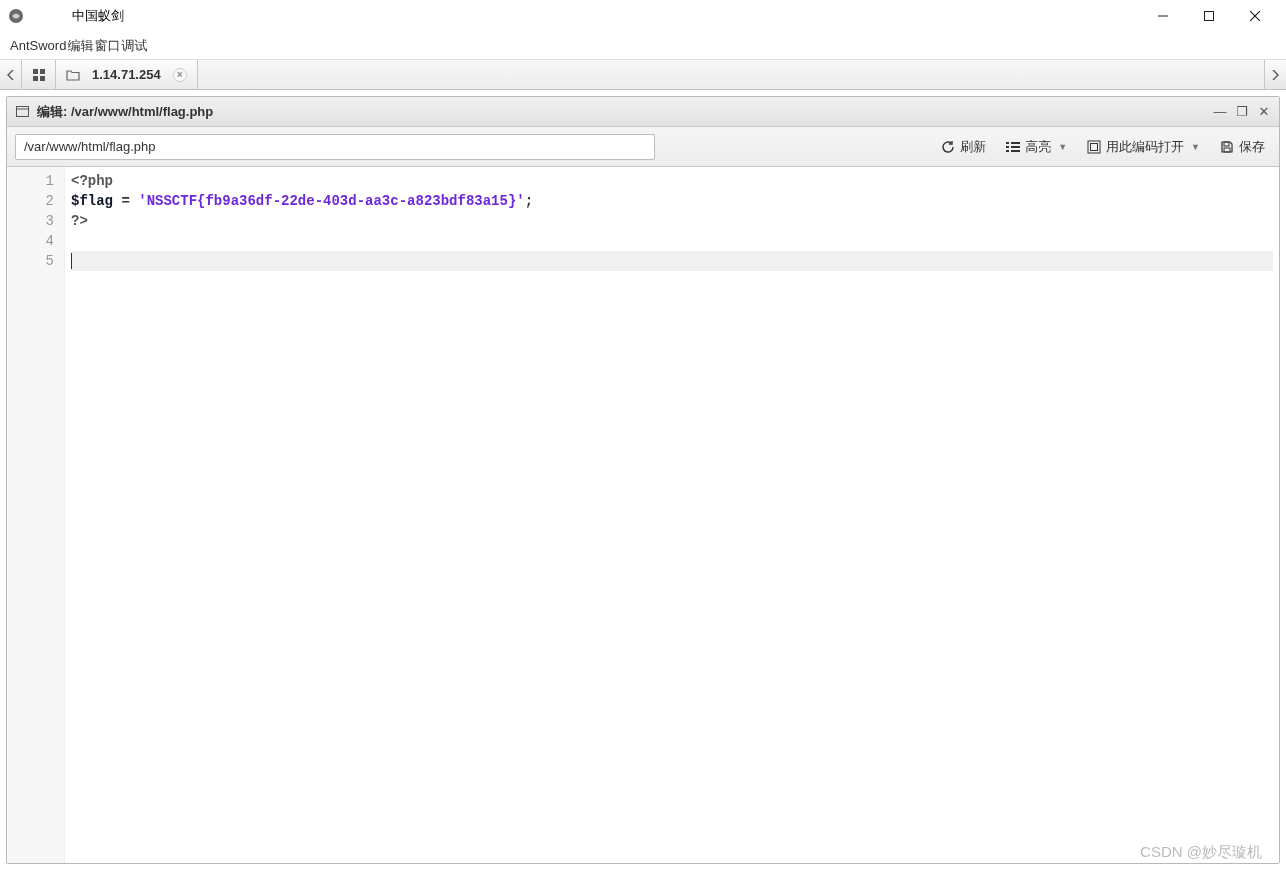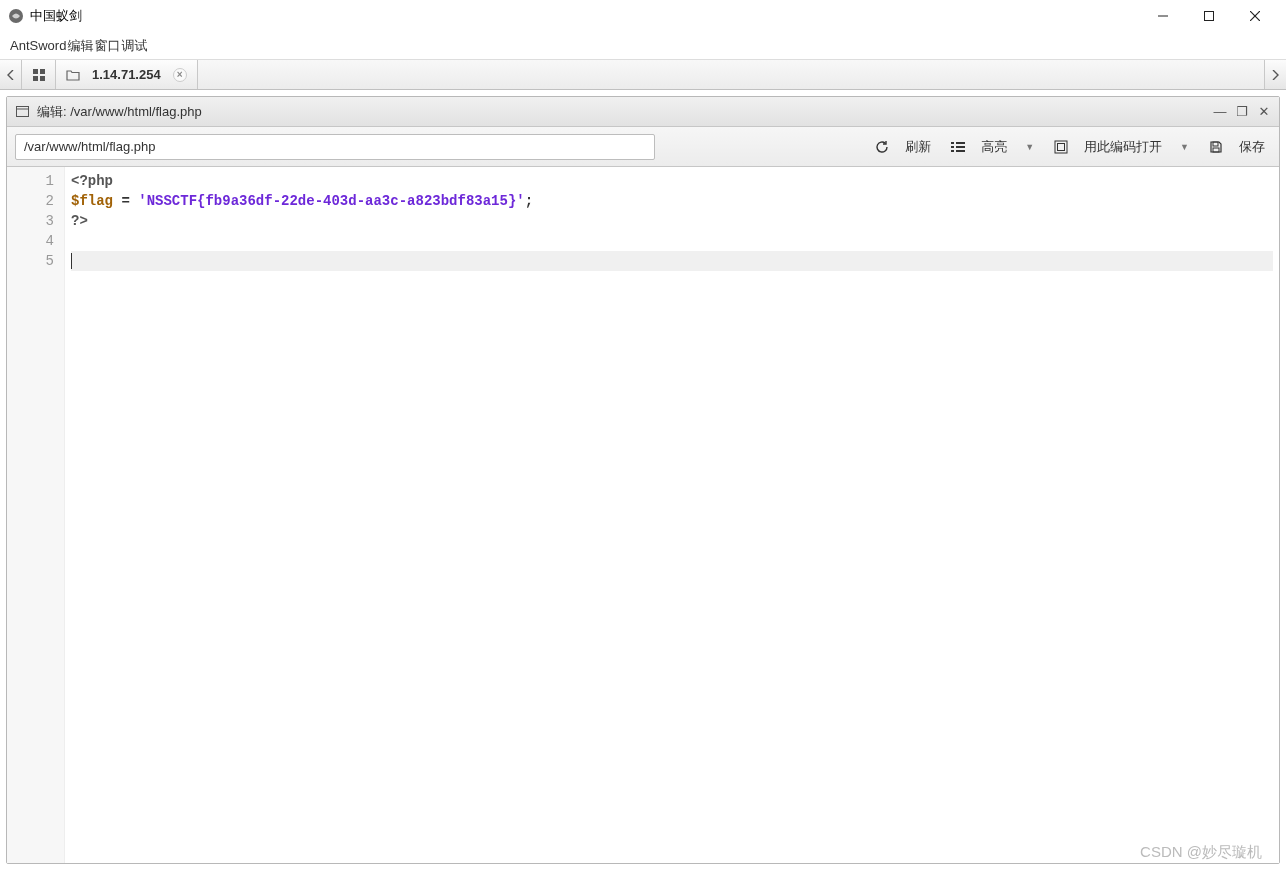--- a/index.html
+++ b/index.html
@@ -1,49 +1,49 @@
 <!DOCTYPE html>
 <html><head>
 <meta charset="utf-8">
 <style>
 * { box-sizing: border-box; margin: 0; padding: 0; }
 body { font-family: "Microsoft YaHei", "Segoe UI", Arial, sans-serif; font-size: 13px; background: #fff; color: #333; width: 1286px; height: 870px; overflow: hidden; position: relative; }
-.titlebar { height: 32px; display: flex; align-items: center; padding: 0 8px; background: #fff; }
+.titlebar { height: 32px; display: flex; align-items: center; padding: 0 8px; background: #fff; gap: 42px; }
 .titlebar .app-icon { width: 16px; height: 16px; margin-right: 6px; display:flex; align-items:center; justify-content:center; }
 .titlebar .title { flex: 1; font-size: 13px; color: #000; }
 .winbtns { display: flex; gap: 0; }
 .winbtn { width: 46px; height: 32px; display: flex; align-items: center; justify-content: center; cursor: pointer; }
 .menubar { height: 28px; display: flex; align-items: center; padding: 0 10px; gap: 1px; background: #fff; border-bottom: 1px solid #ddd; }
 .menuitem { cursor: pointer; color: #333; font-size: 13px; }
 .menuitem:first-child { font-weight: 400; }
 .tabbar { height: 30px; background: linear-gradient(#f8f8f8,#ececec); border-bottom: 1px solid #c0c0c0; display: flex; align-items: stretch; padding: 0; }
 .tab-scroll-btn { width: 22px; display: flex; align-items:center; justify-content:center; border-right: 1px solid #c8c8c8; background: linear-gradient(#fcfcfc,#e6e6e6); cursor:pointer; }
 .tab-scroll-btn.right { border-right:none; border-left:1px solid #c8c8c8; margin-left:auto; }
 .tabgrid { width: 34px; display:flex; align-items:center; justify-content:center; border-right:1px solid #c8c8c8; background:linear-gradient(#fcfcfc,#e6e6e6); cursor:pointer; }
 .tab { display:flex; align-items:center; gap:12px; padding: 0 10px; border-right:1px solid #c8c8c8; background: linear-gradient(#fdfdfd,#eaeaea); cursor:pointer; font-weight:bold; color:#333; }
 .tab .close-mini { width:14px; height:14px; border-radius:50%; display:flex; align-items:center; justify-content:center; font-size:10px; color:#888; border:1px solid #ccc; background:#fafafa; }
 .panel { margin: 6px; border: 1px solid #b8b8b8; background: #fff; border-radius:2px; height: calc(870px - 32px - 28px - 30px - 12px); display:flex; flex-direction:column; }
 .panel-header { height: 30px; background: linear-gradient(#f0f0f0,#e2e2e2); border-bottom:1px solid #c6c6c6; display:flex; align-items:center; padding:0 8px; gap:8px; }
 .panel-header .ph-icon { width:14px; height:14px; display:flex; align-items:center; justify-content:center; }
-.panel-header .ph-title { font-weight:normal; color:#333; flex:1; }
+.panel-header .ph-title { font-weight:bold; color:#333; flex:1; }
 .panel-header .ph-ctrl { display:flex; gap:8px; }
 .panel-header .ph-btn { cursor:pointer; color:#555; font-size:13px; width:14px; text-align:center; }
 .toolbar { height: 40px; background: linear-gradient(#f6f6f6,#ececec); border-bottom:1px solid #c6c6c6; display:flex; align-items:center; padding: 6px 8px; gap:8px; }
 .path-input { flex: 0 0 640px; height: 26px; border:1px solid #bdbdbd; border-radius:2px; padding: 0 8px; font-size:13px; background:#fff; color:#333; }
 .toolbar-spacer { flex:1; }
-.tb-btn { display:flex; align-items:center; gap:16px; padding: 3px 6px; cursor:pointer; color:#333; font-size:13px; border-radius:2px; }
+.tb-btn { display:flex; align-items:center; gap:5px; padding: 3px 6px; cursor:pointer; color:#333; font-size:13px; border-radius:2px; }
 .tb-caret { font-size:9px; color:#777; margin-left:2px; }
 .editor { flex:1; display:flex; font-family: Consolas, "Courier New", monospace; font-size:14px; line-height:20px; overflow:hidden; background:#fff; }
 .gutter { width: 58px; background:#f7f7f7; color:#999; text-align:right; padding: 4px 10px 4px 0; user-select:none; border-right:1px solid #eee; }
 .gutter div { height:20px; }
 .code { flex:1; padding:4px 6px; position:relative;font-weight:bold; }
 .code-line { height:20px; white-space:pre; }
 .code-line.active { background:#f0f0f0; }
 .tok-tag { color:#555; }
-.tok-var { color:#a16207; }
+.tok-var { color:#0f172a; }
 .tok-op { color:#333; }
 .tok-str { color:#6d28d9; }
 .cursor-bar { display:inline-block; width:1px; height:16px; background:#333; vertical-align:middle; }
 .watermark { position:absolute; right:24px; bottom:8px; color:#bbb; font-size:15px; font-family: "Microsoft YaHei", Arial; pointer-events:none; }
 svg { display:block; }
 </style>
 </head>
 <body>
 
 <div class="titlebar">

